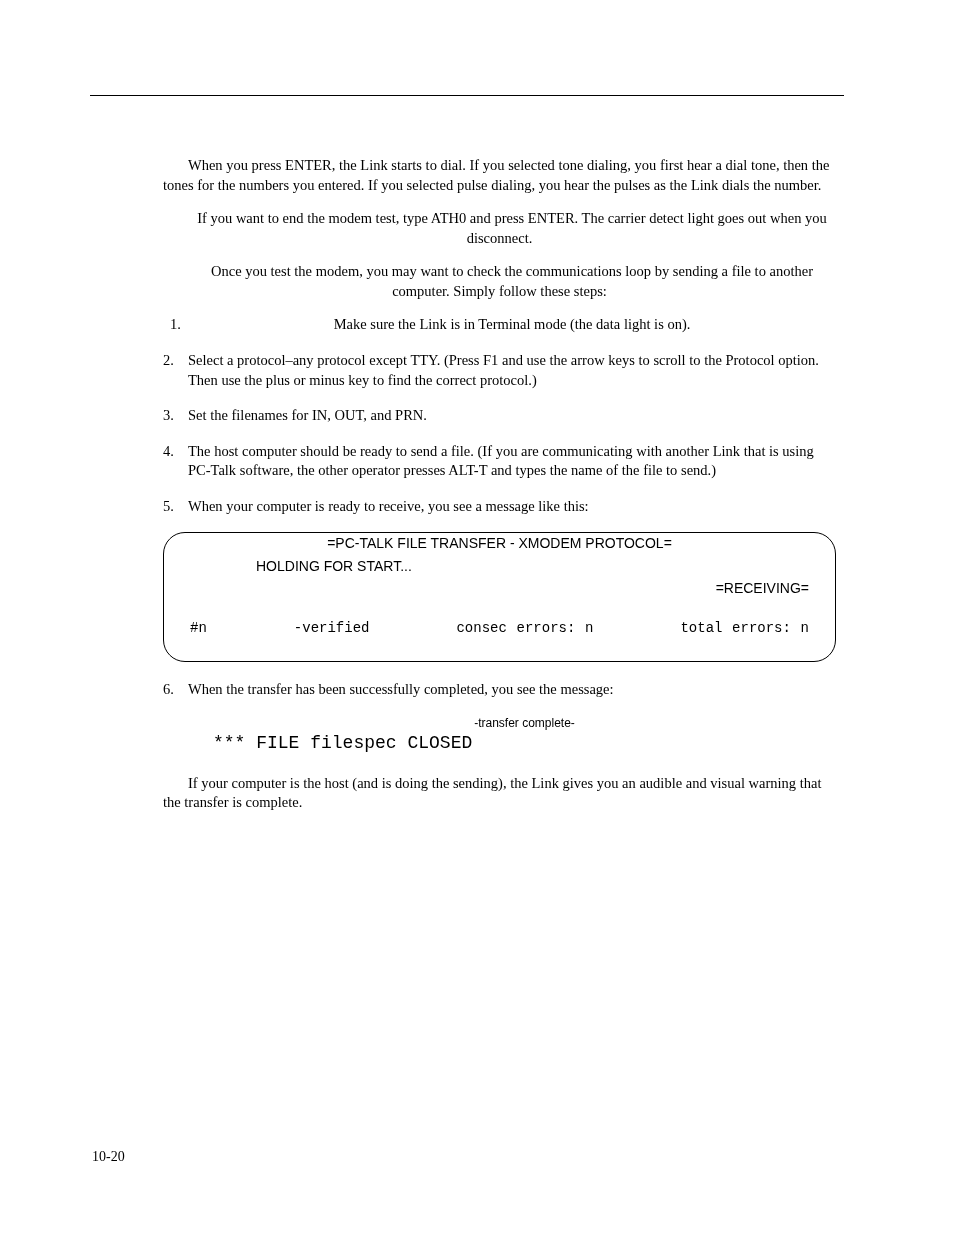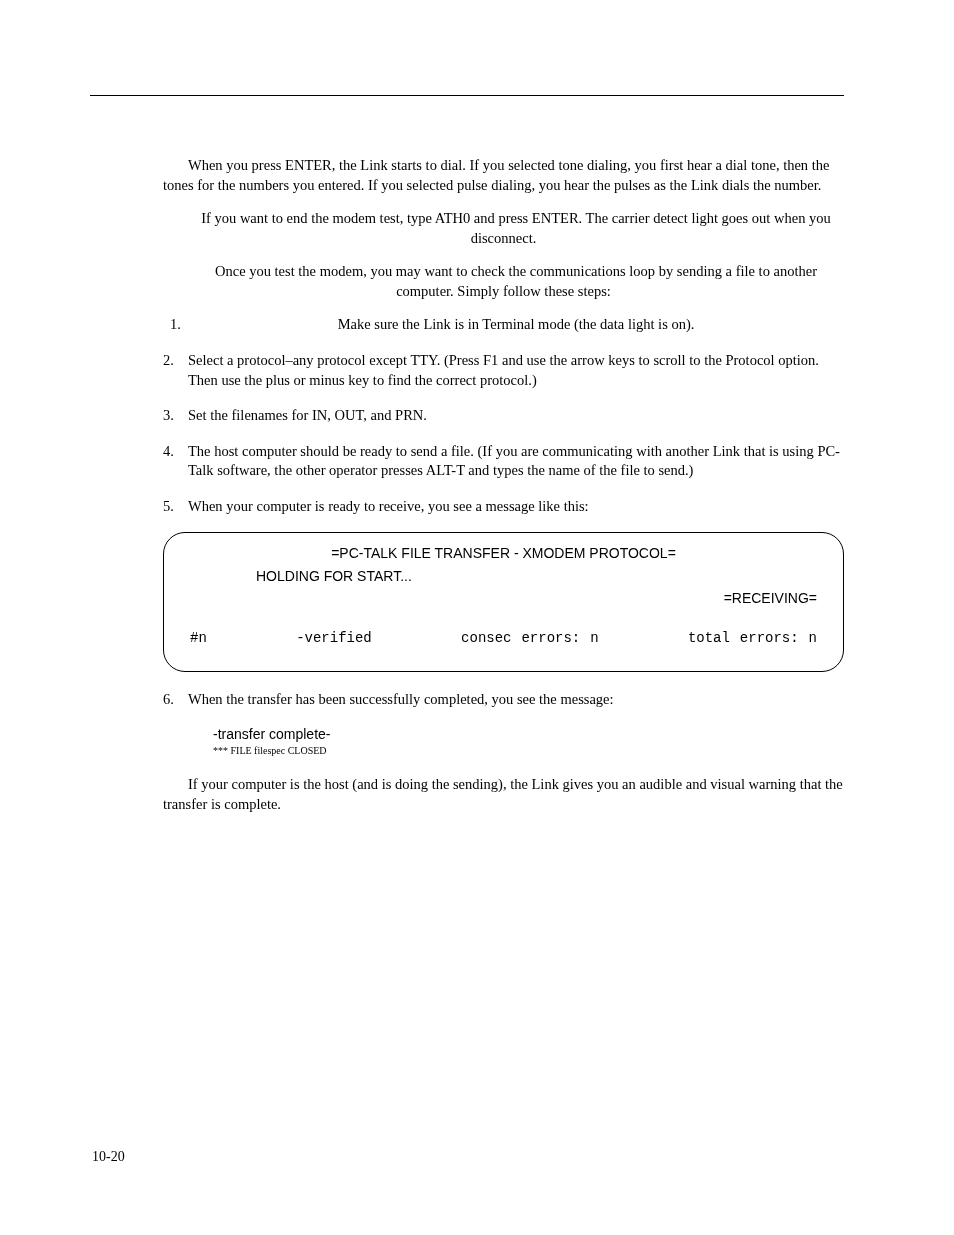--- a/index.html
+++ b/index.html
@@ -15,21 +15,21 @@
       position: relative;
       padding: 95px 110px 0 85px;
     }
     .header-rule {
       border-top: 1.5px solid #000;
       margin-bottom: 60px;
       margin-left: 5px;
     }
     .content-column {
       margin-left: 78px;
-      margin-right: 0;
+      margin-right: 8px;
       font-size: 14.5px;
       line-height: 1.35;
       color: #000;
     }
     .paragraph-indent {
       text-indent: 25px;
       margin-bottom: 3px;
     }
     .step-block {
       margin-bottom: 16px;
@@ -51,21 +51,21 @@
       text-align: center;
     }
     .mid-gap {
       margin-top: 18px;
     }
     .display-box {
       border: 1.5px solid #000;
       border-radius: 22px;
       margin-top: 16px;
       margin-left: 0;
-      padding: 10px 26px 22px 26px;
+      padding: 0 26px 22px 26px;
       font-family: "Arial", "Helvetica", sans-serif;
       font-size: 14px;
       line-height: 1.45;
     }
     .box-line1 {
       text-align: center;
       margin-bottom: 2px;
     }
     .box-line2 {
       text-indent: 66px;
@@ -151,22 +151,22 @@
   </div>
 
 
   <div class="step-block mid-gap">
     <div class="step-line">
       <span class="step-num">6.</span>
       <span class="step-text">When the transfer has been successfully completed, you see the message:</span>
     </div>
   </div>
 
-  <p class="sub-indent-after-step" style="margin-left:50px; font-family:Arial,Helvetica,sans-serif; font-size:14px; margin-top:12px;">-transfer complete-</p>
-  <p class="sub-indent-after-step" style="margin-left:50px; font-family:Liberation Serif, serif; font-size:10px;">*** FILE filespec CLOSED</p>
+  <p class="sub-indent-after-step" style="margin-left:50px; font-family:Arial,Helvetica,sans-serif; font-size:12px; margin-top:12px;text-align:center;">-transfer complete-</p>
+  <p class="sub-indent-after-step" style="margin-left:50px; font-family:Liberation Mono, monospace; font-size:18px;">*** FILE filespec CLOSED</p>
 
   <p class="paragraph-indent mid-gap">
     <span>If your computer is the host (and is doing the sending), the Link gives you an audible and visual warning that the transfer is complete.</span>
   </p>
 
 </div>
 
 <div style="position:absolute; bottom:70px; left:92px; font-size:14px;text-align:right;">
   <span>10-20</span>
 </div>

